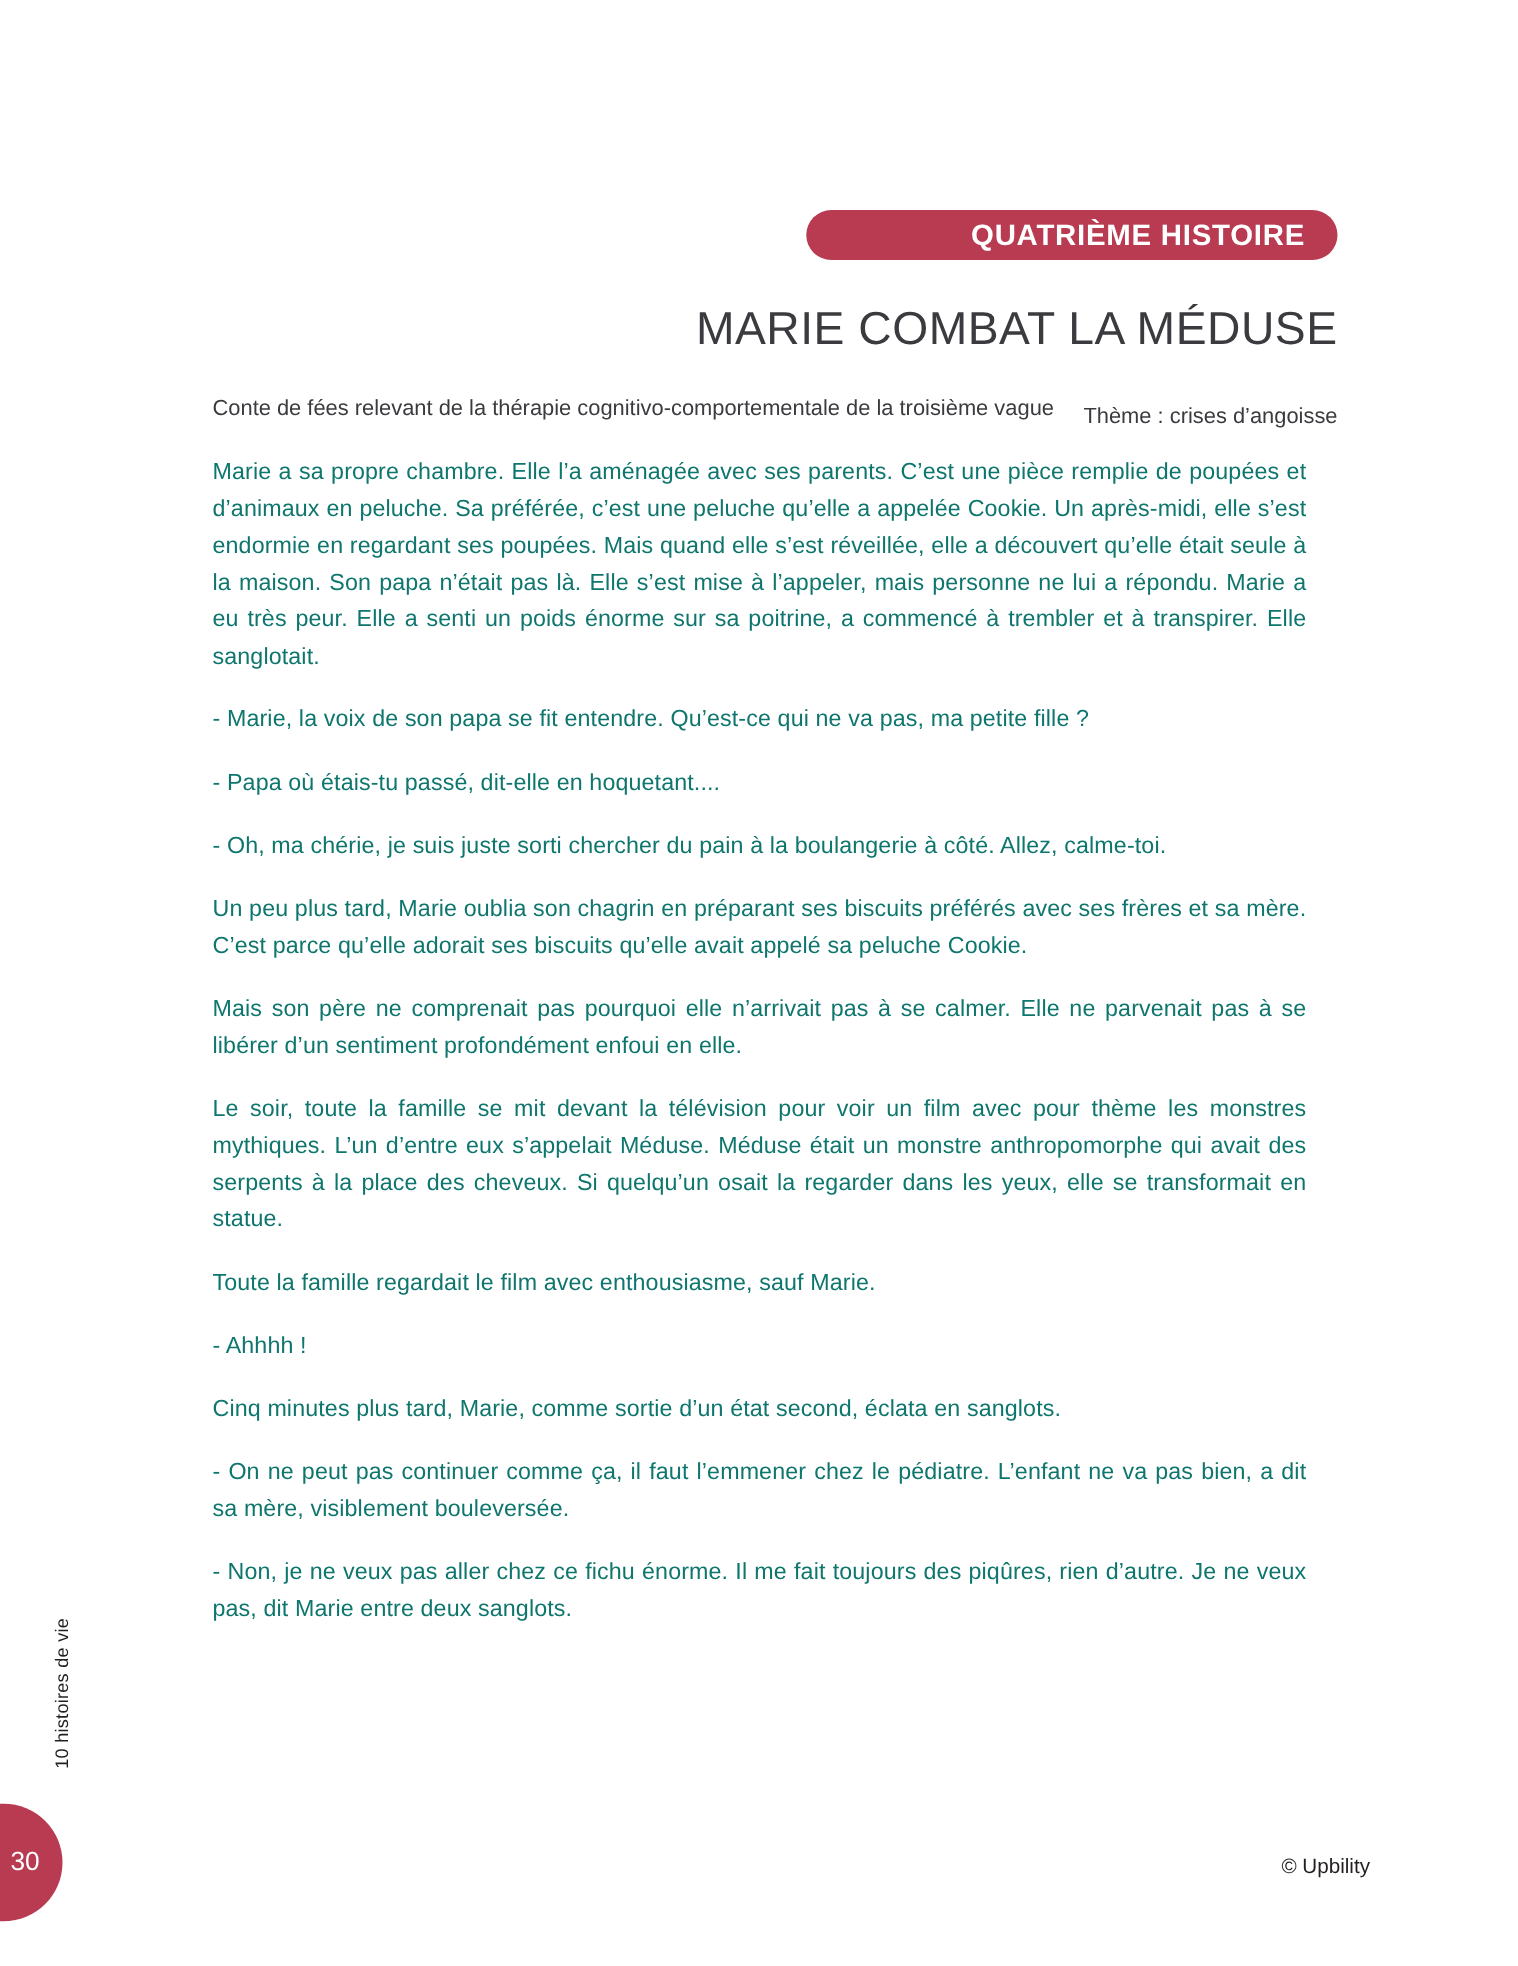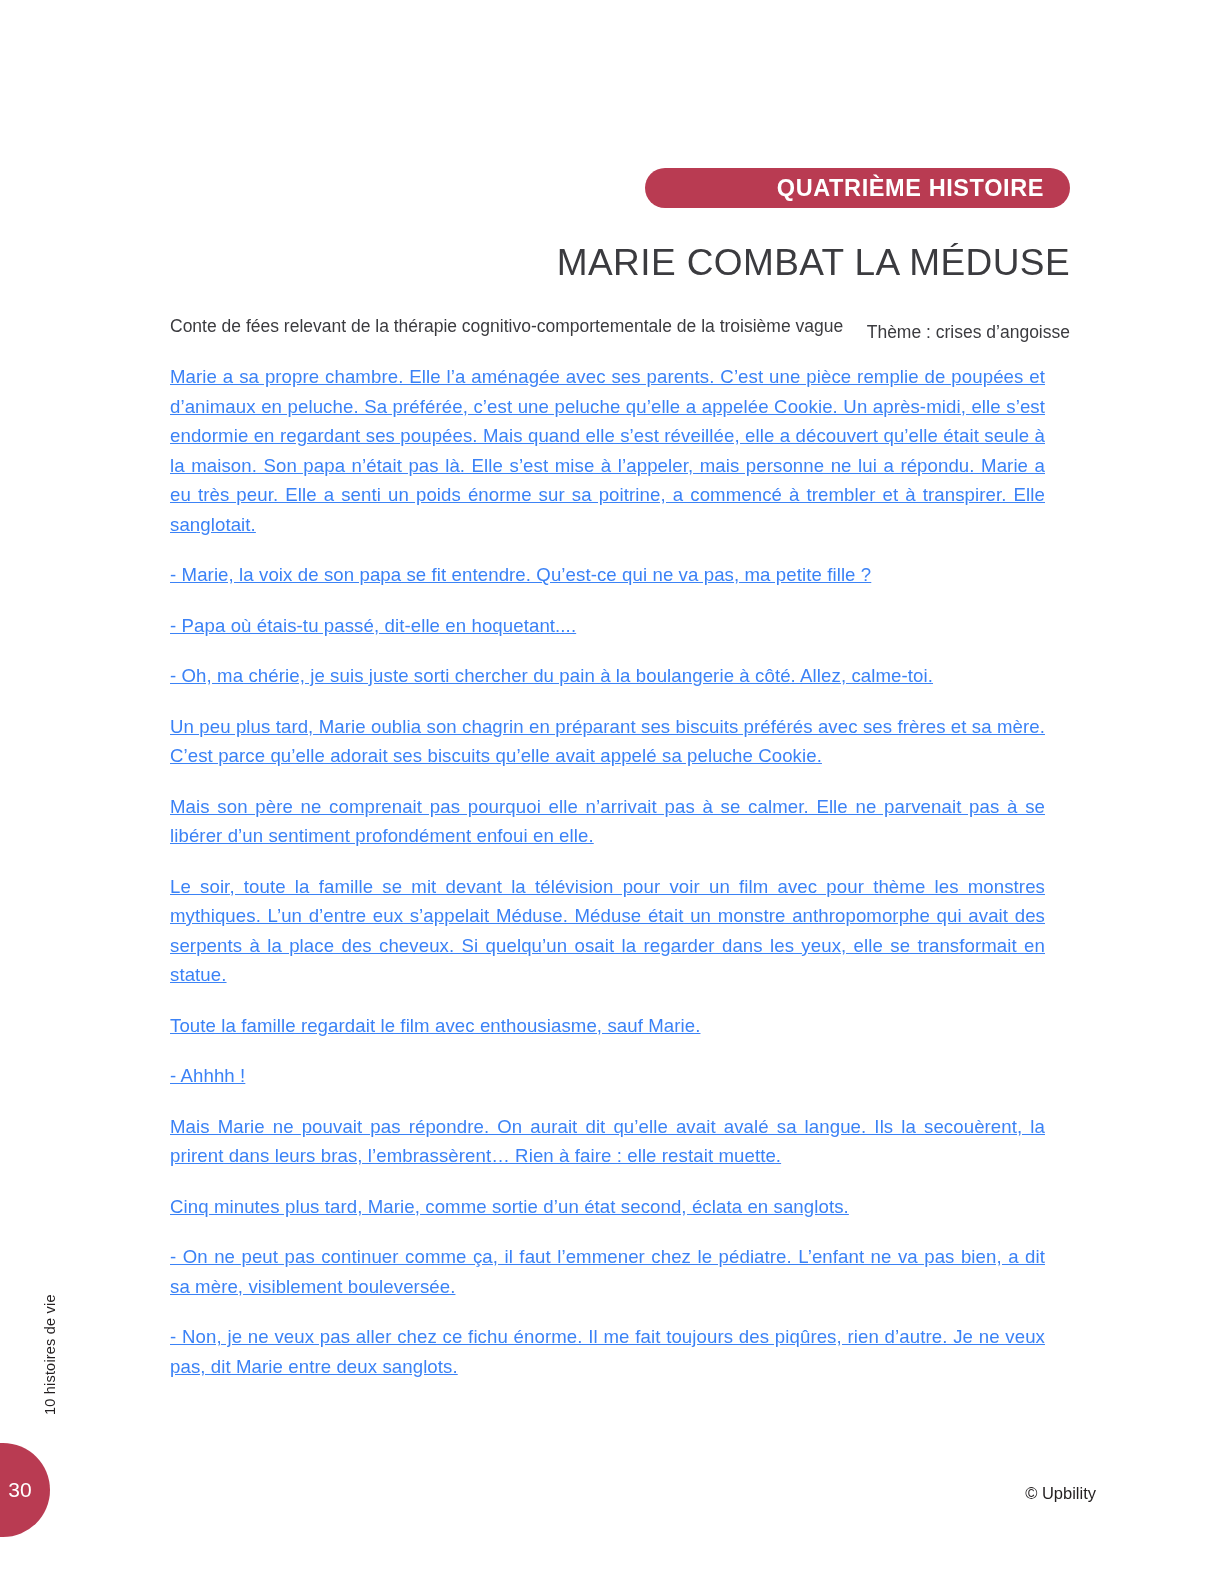--- a/index.html
+++ b/index.html
@@ -83,23 +83,22 @@
     position: absolute;
     top: 362px;
     left: 170px;
     width: 875px;
   }
   .body-text p {
     margin: 0 0 21px 0;
     font-size: 18.6px;
     line-height: 29.5px;
     text-align: justify;
-    color: #3b82f6;
+    color: #0f766e;
     letter-spacing: 0.1px;
-    text-decoration: underline;
   }
   .body-text p.last {
     margin-bottom: 0;
   }
 
   
   .running-title {
     position: absolute;
     left: 58px;
     bottom: 158px;
@@ -155,21 +154,20 @@
 <div class="body-text">
   <p>Marie a sa propre chambre. Elle l’a aménagée avec ses parents. C’est une pièce remplie de poupées et d’animaux en peluche. Sa préférée, c’est une peluche qu’elle a appelée Cookie. Un après-midi, elle s’est endormie en regardant ses poupées. Mais quand elle s’est réveillée, elle a découvert qu’elle était seule à la maison. Son papa n’était pas là. Elle s’est mise à l’appeler, mais personne ne lui a répondu. Marie a eu très peur. Elle a senti un poids énorme sur sa poitrine, a commencé à trembler et à transpirer. Elle sanglotait.</p>
   <p>- Marie, la voix de son papa se fit entendre. Qu’est-ce qui ne va pas, ma petite fille ?</p>
   <p>- Papa où étais-tu passé, dit-elle en hoquetant....</p>
   <p>- Oh, ma chérie, je suis juste sorti chercher du pain à la boulangerie à côté. Allez, calme-toi.</p>
   <p>Un peu plus tard, Marie oublia son chagrin en préparant ses biscuits préférés avec ses frères et sa mère. C’est parce qu’elle adorait ses biscuits qu’elle avait appelé sa peluche Cookie.</p>
   <p>Mais son père ne comprenait pas pourquoi elle n’arrivait pas à se calmer. Elle ne parvenait pas à se libérer d’un sentiment profondément enfoui en elle.</p>
   <p>Le soir, toute la famille se mit devant la télévision pour voir un film avec pour thème les monstres mythiques. L’un d’entre eux s’appelait Méduse. Méduse était un monstre anthropomorphe qui avait des serpents à la place des cheveux. Si quelqu’un osait la regarder dans les yeux, elle se transformait en statue.</p>
   <p>Toute la famille regardait le film avec enthousiasme, sauf Marie.</p>
   <p>- Ahhhh !</p>
-  <p>Mais Marie ne pouvait pas répondre. On aurait dit qu’elle avait avalé sa langue. Ils la secouèrent, la prirent dans leurs bras, l’embrassèrent… Rien à faire : elle restait muette.</p>
   <p>Cinq minutes plus tard, Marie, comme sortie d’un état second, éclata en sanglots.</p>
   <p>- On ne peut pas continuer comme ça, il faut l’emmener chez le pédiatre. L’enfant ne va pas bien, a dit sa mère, visiblement bouleversée.</p>
   <p class="last">- Non, je ne veux pas aller chez ce fichu énorme. Il me fait toujours des piqûres, rien d’autre. Je ne veux pas, dit Marie entre deux sanglots.</p>
 </div>
 
 <div class="running-title">10 histoires de vie</div>
 
 <div class="page-badge">
   <span>30</span>
 </div>

